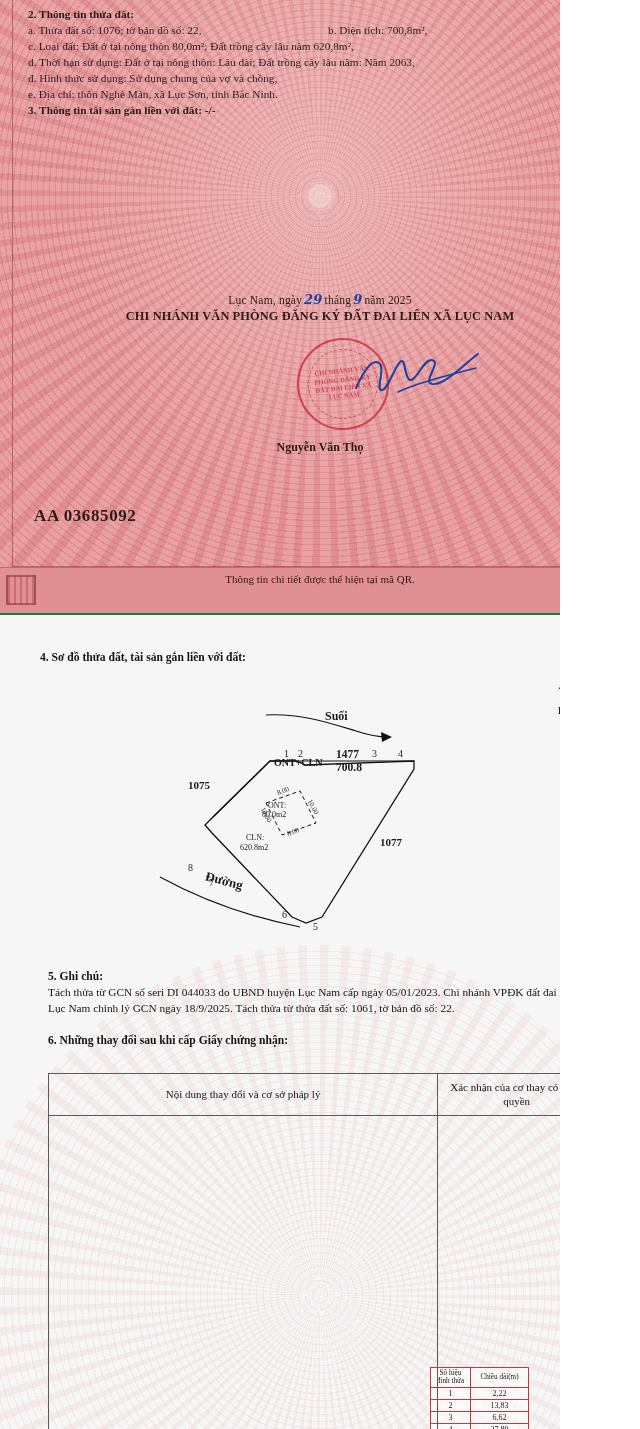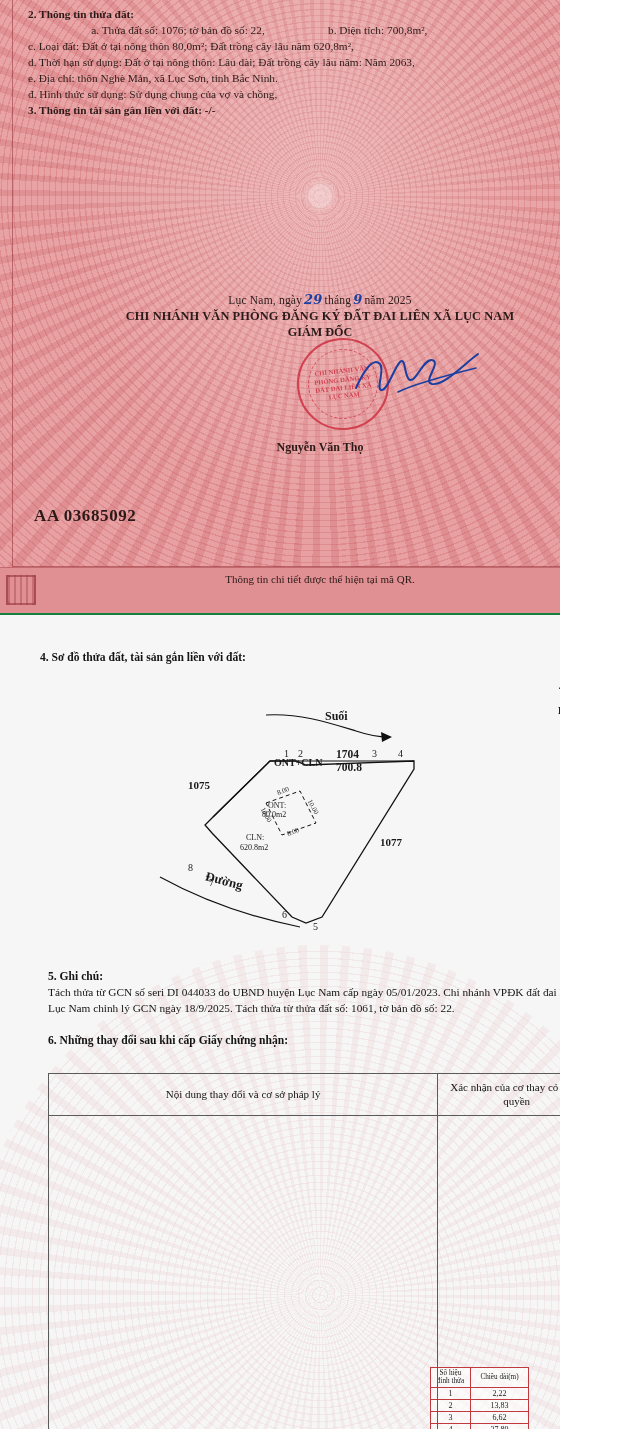--- a/index.html
+++ b/index.html
@@ -66,21 +66,21 @@
   .cert-text {
     position: absolute;
     left: 28px; right: 24px; top: 6px;
     color: #2b1a18;
     font-size: 11.3px;
     line-height: 1.42;
   }
   .cert-text .heading { font-weight: bold; }
   .cert-text .ln { white-space: pre-wrap; }
   .cert-text .ln.two-col { display: flex; }
-  .cert-text .ln.two-col .c1 { width: 300px; text-align: center; }
+  .cert-text .ln.two-col .c1 { width: 300px; }
 
   .cert-sign-block {
     position: absolute;
     left: 0; right: 0; top: 292px;
     text-align: center;
     color: #2b1a18;
   }
   .sign-date {
     font-size: 11.5px;
     letter-spacing: .2px;
@@ -269,31 +269,30 @@
     <div class="corner-orn right"></div>
 
     <div class="cert-text">
       <div class="ln heading">2. Thông tin thửa đất:</div>
       <div class="ln two-col">
         <span class="c1">a. Thửa đất số: 1076; tờ bản đồ số: 22,</span>
         <span>b. Diện tích: 700,8m²,</span>
       </div>
       <div class="ln">c. Loại đất: Đất ở tại nông thôn 80,0m²; Đất trồng cây lâu năm 620,8m²,</div>
       <div class="ln">d. Thời hạn sử dụng: Đất ở tại nông thôn: Lâu dài; Đất trồng cây lâu năm: Năm 2063,</div>
+      <div class="ln">đ. Hình thức sử dụng: Sử dụng chung của vợ và chồng,</div>
       <div class="ln">e. Địa chỉ: thôn Nghè Mản, xã Lục Sơn, tỉnh Bắc Ninh.</div>
-      <div class="ln">đ. Hình thức sử dụng: Sử dụng chung của vợ và chồng,</div>
       <div class="ln heading">3. Thông tin tài sản gắn liền với đất: -/-</div>
     </div>
 
     <div class="cert-sign-block">
       <div class="sign-date">
         <span>Lục Nam, ngày</span><span class="hw">29</span><span>tháng</span><span class="hw">9</span><span>năm</span>&nbsp;<span>2025</span>
       </div>
       <div class="sign-org">CHI NHÁNH VĂN PHÒNG ĐĂNG KÝ ĐẤT ĐAI LIÊN XÃ LỤC NAM</div>
-      <div class="sign-role">GIÁM ĐỐC</div>
     </div>
 
     <div class="stamp">
       <div class="inner">CHI NHÁNH VĂN PHÒNG ĐĂNG KÝ ĐẤT ĐAI LIÊN XÃ LỤC NAM</div>
     </div>
 
     <svg class="signature" viewBox="0 0 130 56">
       <path d="M4,40 C14,18 22,10 28,16 C33,22 24,40 29,42 C35,44 42,20 48,14 C54,8 52,30 58,32 C64,34 72,10 80,12 C90,14 70,34 80,36 C92,38 112,16 126,6" fill="none" stroke="#1b3fa0" stroke-width="2" stroke-linecap="round"></path>
       <path d="M46,44 C62,36 92,28 124,20" fill="none" stroke="#1b3fa0" stroke-width="1.6" stroke-linecap="round"></path>
     </svg>
@@ -333,21 +332,21 @@
         </svg>
 
         <div class="lbl b" style="left:558px; top:40px;">B</div>
         <div class="lbl b" style="left:325px; top:44px; font-size:12px;">Suối</div>
         <div class="lbl b" style="left:205px; top:208px; font-size:13px; transform:rotate(15deg);">Đường</div>
 
         <div class="lbl b" style="left:188px; top:114px; font-size:11px;">1075</div>
         <div class="lbl b" style="left:380px; top:171px; font-size:11px;">1077</div>
 
         <div class="lbl b" style="left:274px; top:92px; font-size:10px;">ONT+CLN</div>
-        <div class="lbl b" style="left:336px; top:83px; font-size:11.5px;">1704</div>
+        <div class="lbl b" style="left:336px; top:83px; font-size:11.5px;">1477</div>
         <div class="lbl b" style="left:336px; top:96px; font-size:11.5px;">700.8</div>
 
         <div class="lbl sm" style="left:268px; top:136px;">ONT:</div>
         <div class="lbl sm" style="left:262px; top:145px;">80.0m2</div>
         <div class="lbl sm" style="left:246px; top:168px;font-family:Liberation Serif, serif;">CLN:</div>
         <div class="lbl sm" style="left:240px; top:178px;">620.8m2</div>
 
         <div class="lbl vsm" style="left:277px; top:122px; transform:rotate(-20deg);">8.00</div>
         <div class="lbl vsm" style="left:258px; top:146px; transform:rotate(62deg);">10.00</div>
         <div class="lbl vsm" style="left:305px; top:138px; transform:rotate(62deg);">10.00</div>

